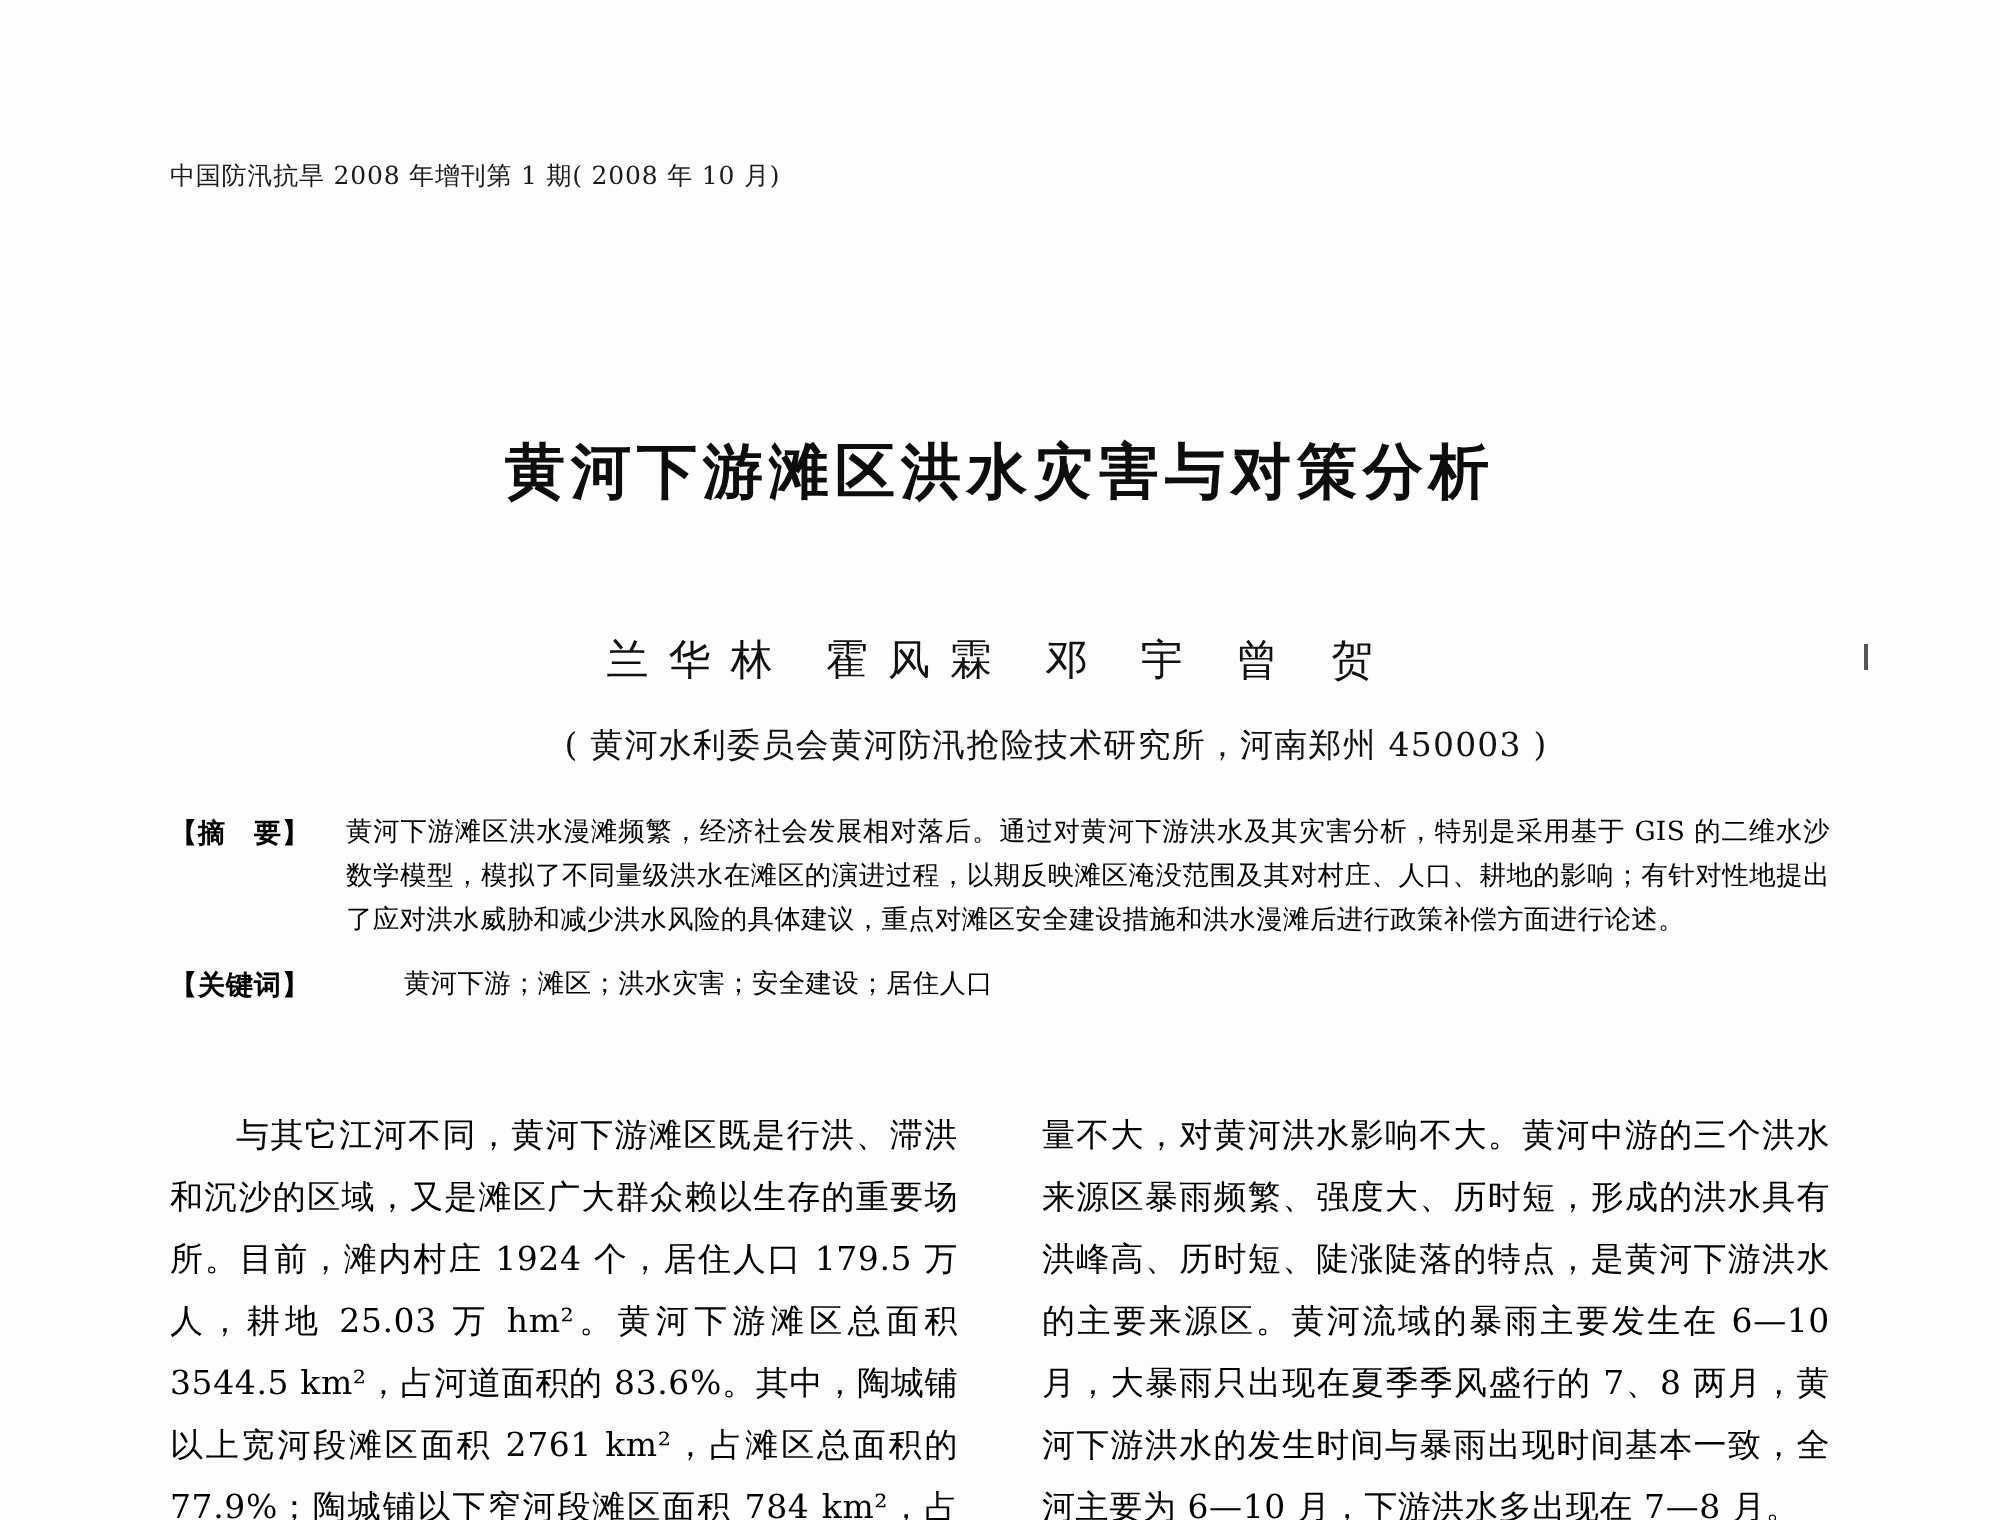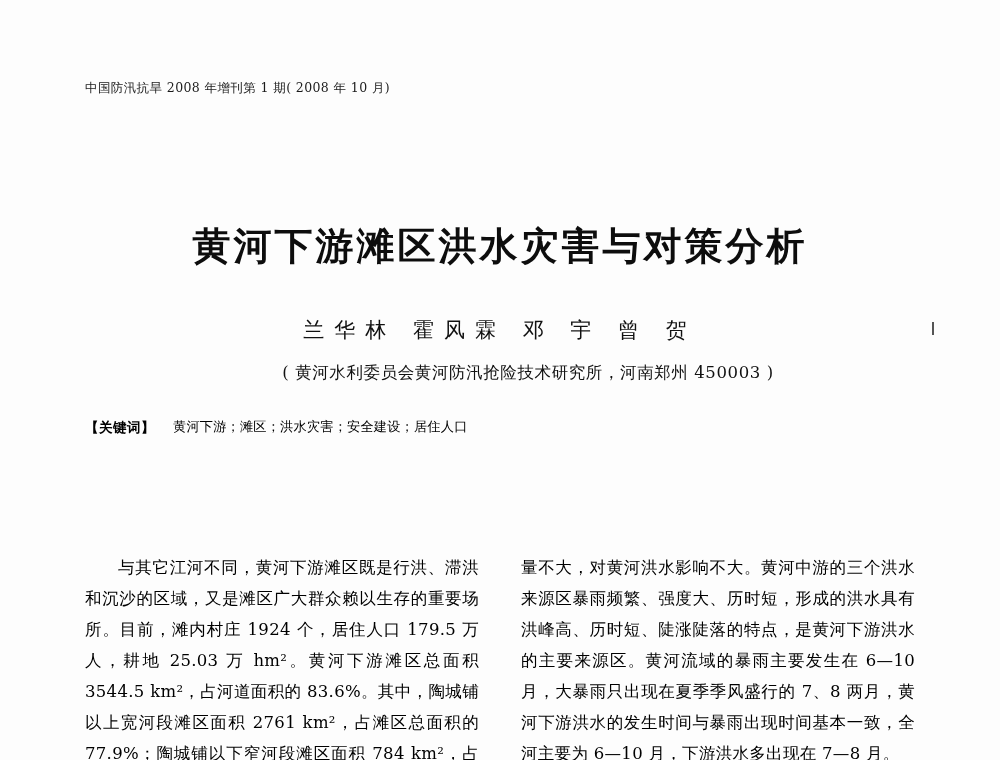--- a/index.html
+++ b/index.html
@@ -30,21 +30,21 @@
     letter-spacing: 0.4px;
     white-space: nowrap;
     color: #1a1a1a;
   }
   .title {
     position: absolute;
     left: 0;
     top: 196px;
     width: 1000px;
     text-align: center;
-    font-size: 38px;
+    font-size: 30px;
     font-weight: bold;
     letter-spacing: 3px;
     font-family: Liberation Mono, monospace;
     color: #0d0d0d;
   }
   .authors {
     position: absolute;
     left: 0;
     top: 316px;
     width: 1000px;
@@ -85,20 +85,21 @@
   }
   .abs-text {
     flex: 1;
     font-size: 13.2px;
     line-height: 22px;
     text-align: justify;
     letter-spacing: 0.2px;
   }
   .keywords-row {
     margin-top: 10px;
+    gap: 29px;
   }
   .columns {
     position: absolute;
     left: 85px;
     top: 552px;
     width: 830px;
     height: 210px;
     display: flex;
     gap: 42px;
   }
@@ -133,20 +134,24 @@
 
   <div class="edge-mark"></div>
 
   <h1 class="title">黄河下游滩区洪水灾害与对策分析</h1>
 
   <div class="authors">兰华林  霍风霖  邓 宇 曾 贺</div>
 
   <div class="affiliation">( 黄河水利委员会黄河防汛抢险技术研究所，河南郑州 450003 )</div>
 
   <div class="abstract-block">
+    <div class="abs-row">
+      <div class="abs-label">【摘　要】</div>
+      <div class="abs-text">黄河下游滩区洪水漫滩频繁，经济社会发展相对落后。通过对黄河下游洪水及其灾害分析，特别是采用基于 GIS 的二维水沙数学模型，模拟了不同量级洪水在滩区的演进过程，以期反映滩区淹没范围及其对村庄、人口、耕地的影响；有针对性地提出了应对洪水威胁和减少洪水风险的具体建议，重点对滩区安全建设措施和洪水漫滩后进行政策补偿方面进行论述。</div>
+    </div>
     <div class="abs-row keywords-row">
       <div class="abs-label">【关键词】</div>
       <div class="abs-text">黄河下游；滩区；洪水灾害；安全建设；居住人口</div>
     </div>
   </div>
 
   <div class="columns">
     <div class="col">
       <p class="indent">与其它江河不同，黄河下游滩区既是行洪、滞洪和沉沙的区域，又是滩区广大群众赖以生存的重要场所。目前，滩内村庄 1924 个，居住人口 179.5 万人，耕地 25.03 万 hm²。黄河下游滩区总面积 3544.5 km²，占河道面积的 83.6%。其中，陶城铺以上宽河段滩区面积 2761 km²，占滩区总面积的 77.9%；陶城铺以下窄河段滩区面积 784 km²，占滩</p>
     </div>

